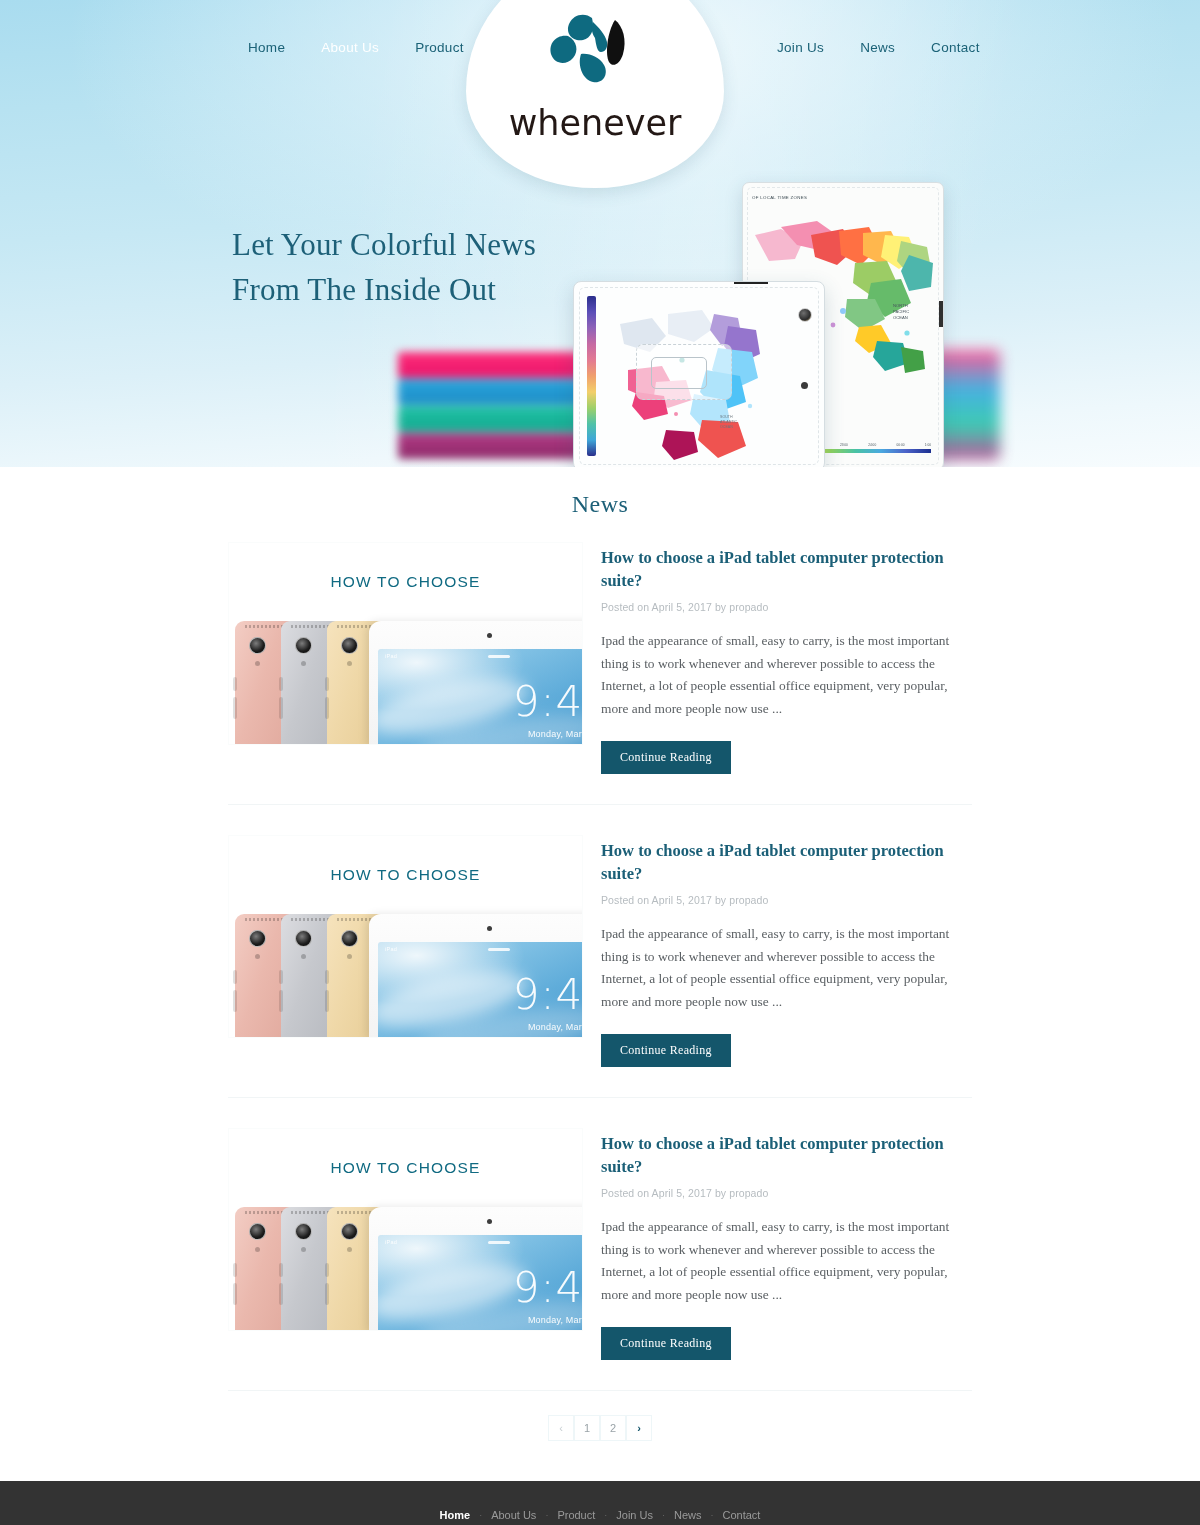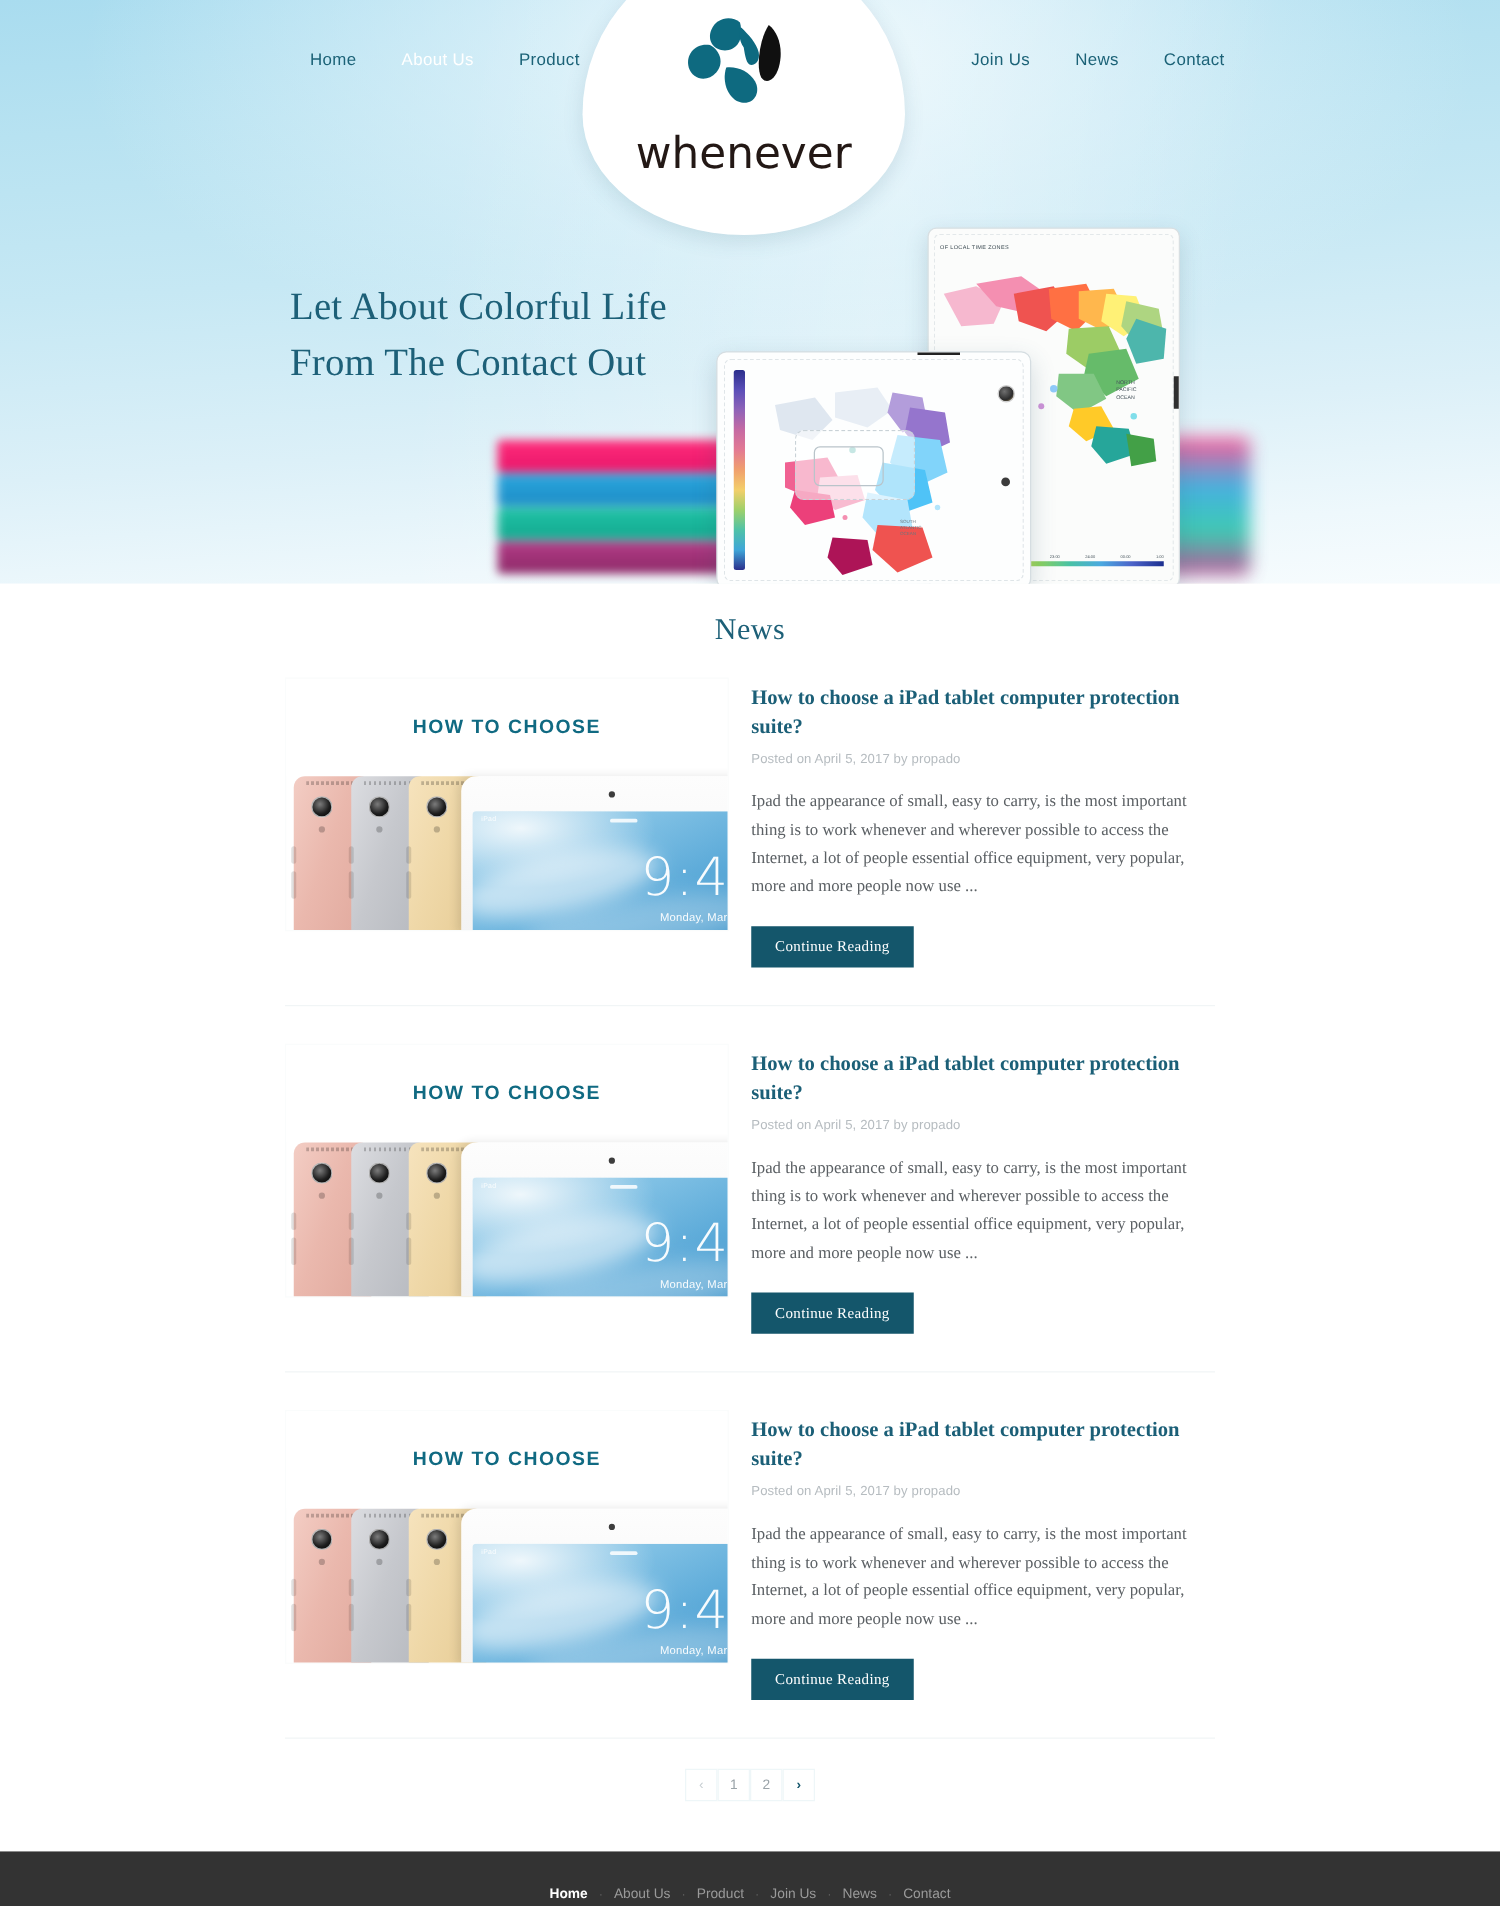--- a/index.html
+++ b/index.html
@@ -162,21 +162,21 @@
     flex: 0 0 355px;
     overflow: hidden;
     cursor: pointer;
     border: 1px solid #fafcfc;
   }
   .thumb-head {
     position: absolute; left: 0; top: 0; width: 100%; height: 78px; background: #fff;
     display: flex; align-items: center; justify-content: center;
   }
   .thumb-head span {
-    font-size: 15.5px; font-weight: 700; letter-spacing: 1.2px; color: #106a82;
+    font-size: 15.5px; font-weight: 400; letter-spacing: 1.2px; color: #106a82;
     font-family: "Liberation Sans", sans-serif;
   }
   .devices { position: absolute; left: 0; top: 78px; width: 100%; height: 125px; }
   .ipad-back {
     position: absolute; top: 0; width: 62px; height: 125px; border-radius: 9px 9px 0 0;
   }
   .ipad-back .lens { position: absolute; left: 14px; top: 16px; width: 17px; height: 17px; border-radius: 50%;
     background: radial-gradient(circle at 40% 36%, #7d7d7d 0%, #1d1d1d 58%, #000 100%); border: 1.6px solid rgba(255,255,255,.65); }
   .ipad-back .mic { position: absolute; left: 20px; top: 40px; width: 5px; height: 5px; border-radius: 50%; background: rgba(0,0,0,.22); }
   .ipad-back .antenna { position: absolute; left: 10px; top: 4px; width: 40px; height: 3px;
@@ -348,22 +348,22 @@
         <text x="110" y="127" font-size="3.6" fill="#6b767d" font-family="Liberation Sans, sans-serif">ATLANTIC</text>
         <text x="110" y="132" font-size="3.6" fill="#6b767d" font-family="Liberation Sans, sans-serif">OCEAN</text>
       </svg>
       <div class="tf-holder"></div>
       <div class="tf-camera"></div>
       <div class="tf-dot"></div>
     </div>
   </div>
 
   <div class="hero-copy">
-    <div class="hero-line">Let About Colorful Life</div>
-    <div class="hero-line">From The Contact Out</div>
+    <div class="hero-line">Let Your Colorful News</div>
+    <div class="hero-line">From The Inside Out</div>
   </div>
 
   <div class="topnav">
     <div class="nav-group nav-left">
       <a class="nav-item" href="#">Home</a>
       <a class="nav-item active" href="#">About Us</a>
       <a class="nav-item" href="#">Product</a>
     </div>
     <div class="nav-group nav-right">
       <a class="nav-item" href="#">Join Us</a>

